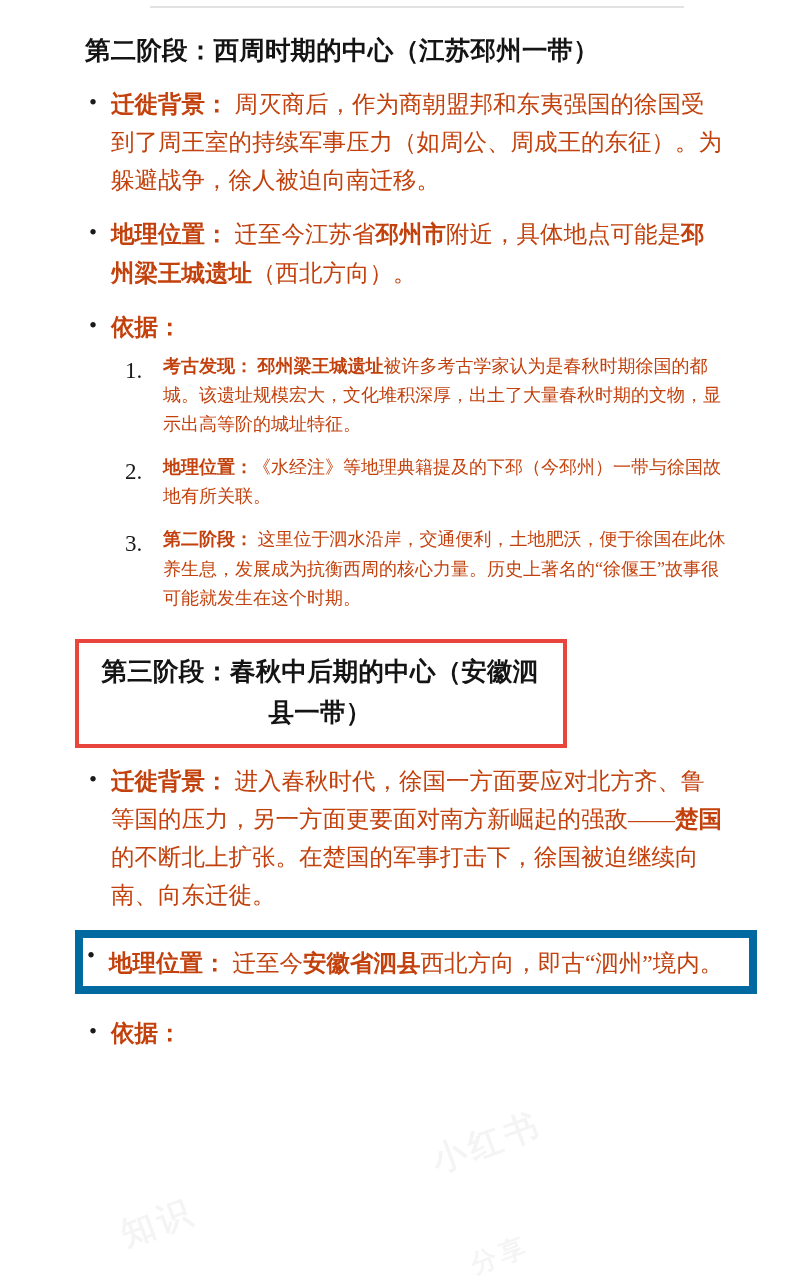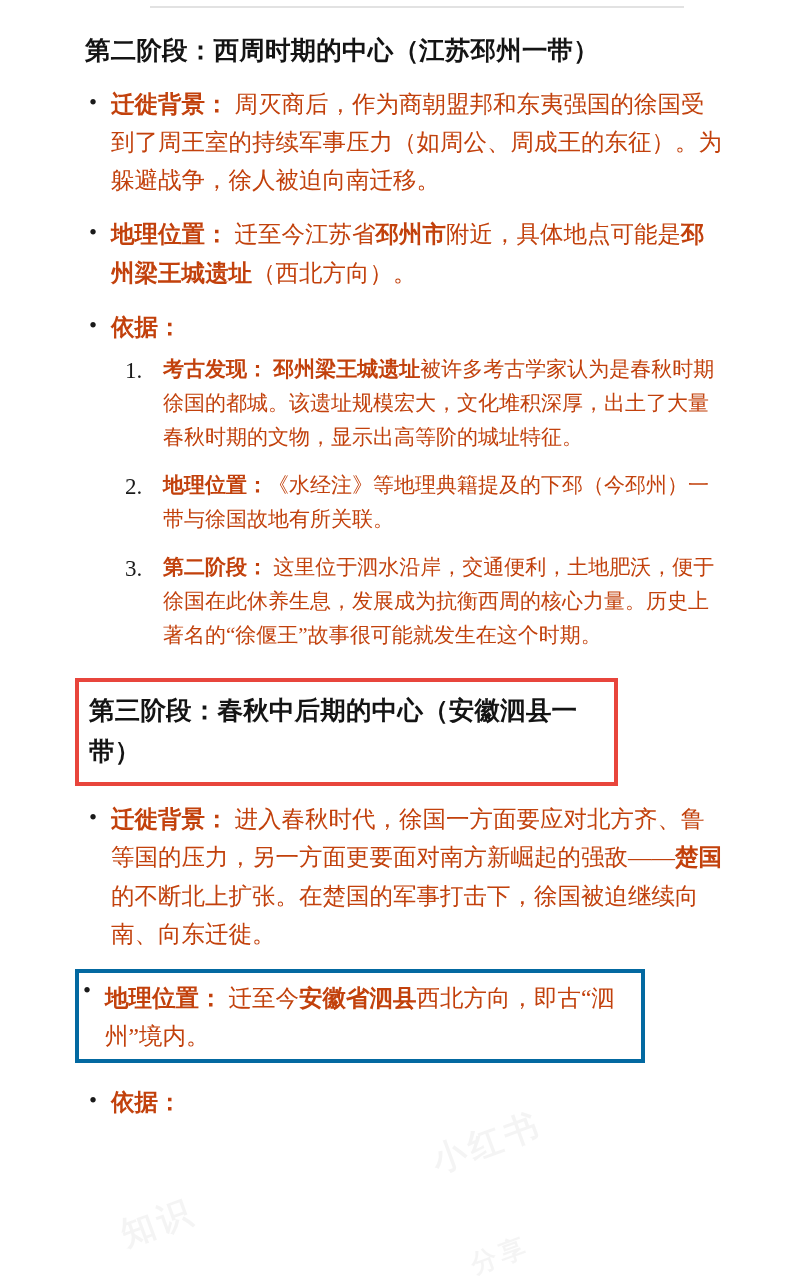--- a/index.html
+++ b/index.html
@@ -41,21 +41,22 @@
     font-weight: bold;
     margin: 6px 0 14px 0;
     letter-spacing: 0.2px;
     color: #141414;
   }
   .highlight-box {
     border: 4px solid #e8453c;
     box-sizing: border-box;
     padding: 8px 12px 10px 10px;
     margin: 26px 0 14px -10px;
-    width: 543px;
+    width: 492px;
+    text-align: center;
   }
   .highlight-box h2.section-head {
     margin: 0;
   }
   ul.bullets {
     list-style: none;
     margin: 0;
     padding: 0;
   }
   ul.bullets > li {
@@ -68,25 +69,25 @@
   }
   ul.bullets > li::before {
     content: "•";
     position: absolute;
     left: 4px;
     top: -1px;
     font-size: 23px;
     color: #1a1a1a;
   }
   li.boxed {
-    border: 4px solid #0369a1;
+    border: 8px solid #0369a1;
     box-sizing: border-box;
     padding: 6px 8px 4px 26px;
     margin-left: -10px;
-    width: 570px;
+    width: 682px;
     margin-bottom: 18px;
   }
   li.boxed::before {
     left: 10px;
     top: 4px;
   }
   .lead {
     font-weight: bold;
   }
   .bold {
@@ -96,21 +97,21 @@
     list-style: none;
     counter-reset: item;
     margin: 6px 0 0 0;
     padding: 0;
   }
   ol.numbered > li {
     position: relative;
     counter-increment: item;
     padding-left: 52px;
     margin-bottom: 14px;
-    font-size: 21px;
+    font-size: 18px;
     line-height: 1.62;
   }
   ol.numbered > li::before {
     content: counter(item) ".";
     position: absolute;
     left: 14px;
     top: 0;
     font-size: 23px;
     color: #1a1a1a;
   }

